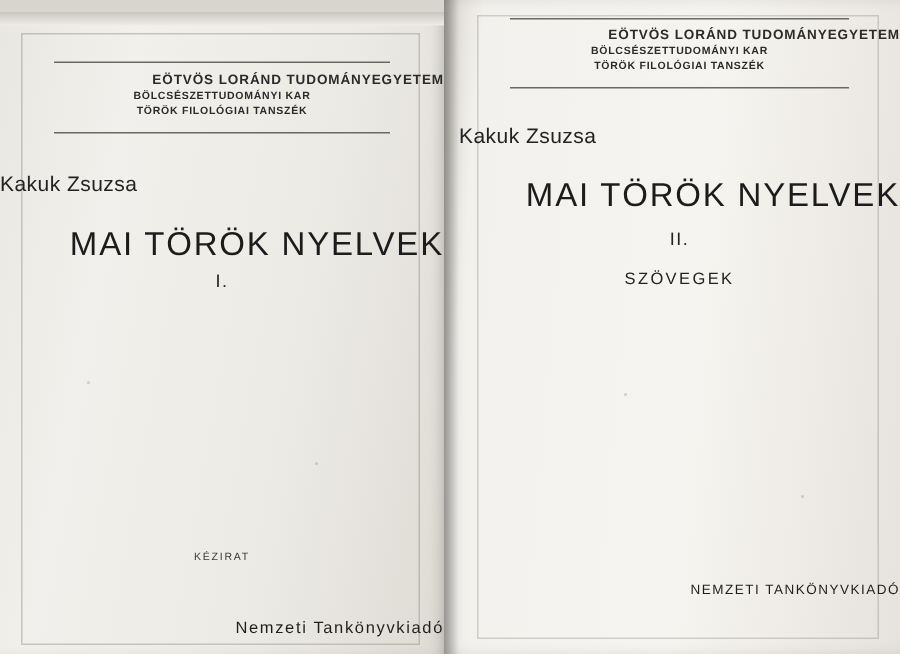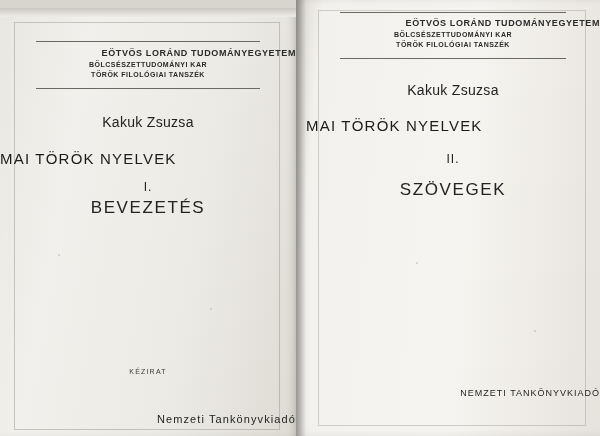--- a/index.html
+++ b/index.html
@@ -92,47 +92,47 @@
     white-space: nowrap;
   }
   .rule {
     position: absolute;
     height: 1px;
     background: #6a6862;
   }
   .author {
     position: absolute;
     left: 0; right: 0;
-    text-align: center;
+    text-align: left;
     font-size: 14px;
     color: #232323;
     letter-spacing: 0.3px;
   }
   .maintitle {
     position: absolute;
     left: 0; right: 0;
-    text-align: left;
-    font-size: 15px;
+    text-align: right;
+    font-size: 22px;
     letter-spacing: 1.2px;
     color: #1c1c1c;
     white-space: nowrap;
   }
   .volume {
     position: absolute;
     left: 0; right: 0;
     text-align: center;
     font-size: 12px;
     letter-spacing: 1px;
     color: #232323;
   }
   .subtitle {
     position: absolute;
     left: 0; right: 0;
     text-align: center;
-    font-size: 17px;
+    font-size: 11px;
     letter-spacing: 1.6px;
     color: #232323;
   }
   .note {
     position: absolute;
     left: 0; right: 0;
     text-align: center;
     font-size: 7px;
     letter-spacing: 1.2px;
     color: #3a3a3a;
@@ -173,21 +173,20 @@
 
     <div class="rule" style="left:36px; right:36px; top:33px;"></div>
     <div class="rule" style="left:36px; right:36px; top:80px;"></div>
 
     <div class="author" style="top:106px;">Kakuk Zsuzsa</div>
 
     <div class="maintitle" style="top:142px;">MAI TÖRÖK NYELVEK</div>
 
     <div class="volume" style="top:172px;">I.</div>
 
-    <div class="subtitle" style="top:190px;">BEVEZETÉS</div>
 
     <div class="note" style="top:360px;">KÉZIRAT</div>
 
     <div class="publisher" style="top:405px;">Nemzeti Tankönyvkiadó</div>
 
     <div class="speck" style="left:58px; top:246px; width:2px; height:2px;"></div>
     <div class="speck" style="left:210px; top:300px; width:2px; height:2px;"></div>
   </div>
 
   <div class="book-right">

